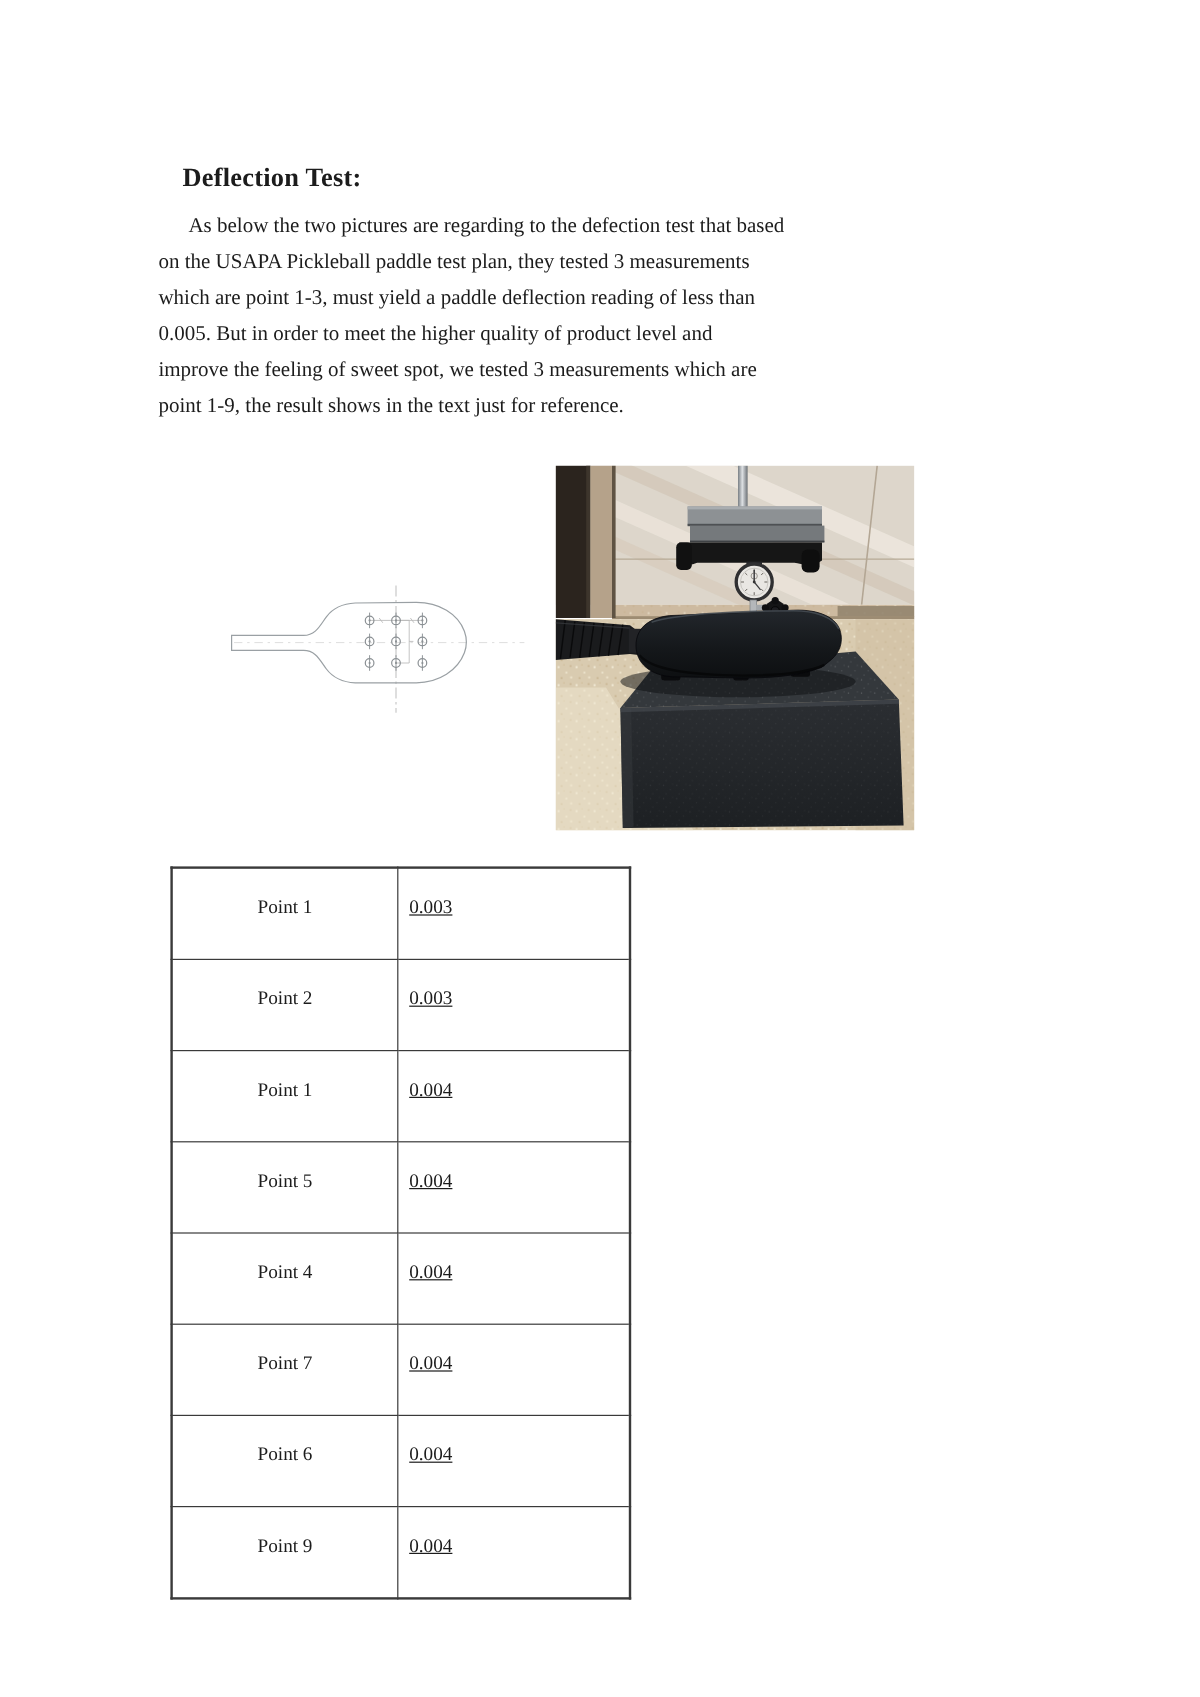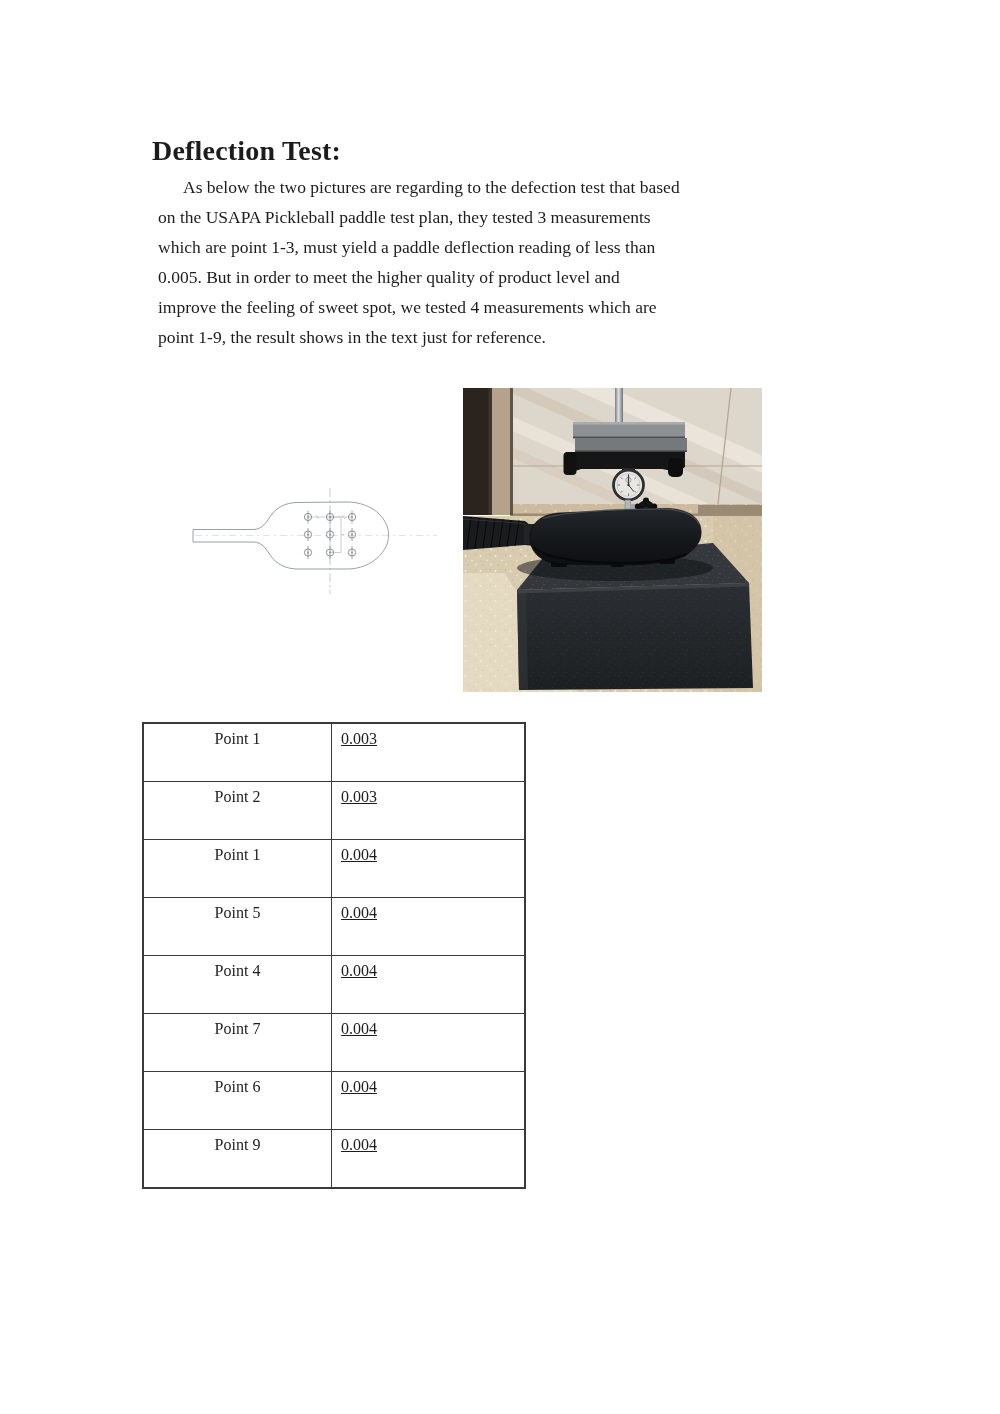--- a/index.html
+++ b/index.html
@@ -3,53 +3,53 @@
 <meta charset="utf-8">
 <style>
   html,body{margin:0;padding:0;}
   body{
     width:1000px;height:1414px;background:#ffffff;position:relative;
     font-family:"Liberation Serif", serif;color:#1c1c1c;overflow:hidden;
   }
   .page{position:absolute;inset:0;background:#ffffff;}
   .heading{
     position:absolute;left:152px;top:135px;
-    font-size:28px;font-weight:bold;letter-spacing:.2px;
+    font-size:22px;font-weight:bold;letter-spacing:.2px;
   }
-  .para{position:absolute;left:158px;top:172px;width:640px;font-size:17.5px;line-height:30px;}
+  .para{position:absolute;left:132px;top:172px;width:640px;font-size:17.5px;line-height:30px;}
   .para .pline{white-space:nowrap;}
   .para .pline:first-child{text-indent:25px;}
   .fig{position:absolute;}
   #fig-drawing{left:150px;top:388px;width:310px;height:304px;}
   #fig-photo{left:463px;top:388px;width:299px;height:304px;}
   table.results{
     position:absolute;left:142px;top:722px;width:367px;
     border-collapse:collapse;table-layout:fixed;
     border:2.2px solid #3a3a3a;
   }
   table.results td{
     border:1.4px solid #3a3a3a;height:50px;vertical-align:top;
-    font-size:16px;padding-top:6px;
+    font-size:16px;padding-top:24px;
   }
   td.c1{width:185px;text-align:center;}
   td.c2{width:182px;padding-left:9px;text-decoration:underline;}
 </style>
 </head>
 <body>
 
 <div class="page">
 
   <div class="heading">Deflection Test:</div>
 
   <div class="para">
     <div class="pline">As below the two pictures are regarding to the defection test that based</div>
     <div class="pline">on the USAPA Pickleball paddle test plan, they tested 3 measurements</div>
     <div class="pline">which are point 1-3, must yield a paddle deflection reading of less than</div>
     <div class="pline">0.005. But in order to meet the higher quality of product level and</div>
-    <div class="pline">improve the feeling of sweet spot, we tested 4 measurements which are</div>
+    <div class="pline">improve the feeling of sweet spot, we tested 3 measurements which are</div>
     <div class="pline">point 1-9, the result shows in the text just for reference.</div>
   </div>
 
   <svg id="fig-drawing" class="fig" viewBox="0 0 310 304">
 
     <g>
       <line x1="180" y1="100" x2="180" y2="206" stroke="#c9c9c9" stroke-width="1" stroke-dasharray="9 3 2 3"></line>
       <line x1="45" y1="147.5" x2="287" y2="147.5" stroke="#dcdcdc" stroke-width="0.8" stroke-dasharray="7 4 2 4"></line>
     </g>
 

